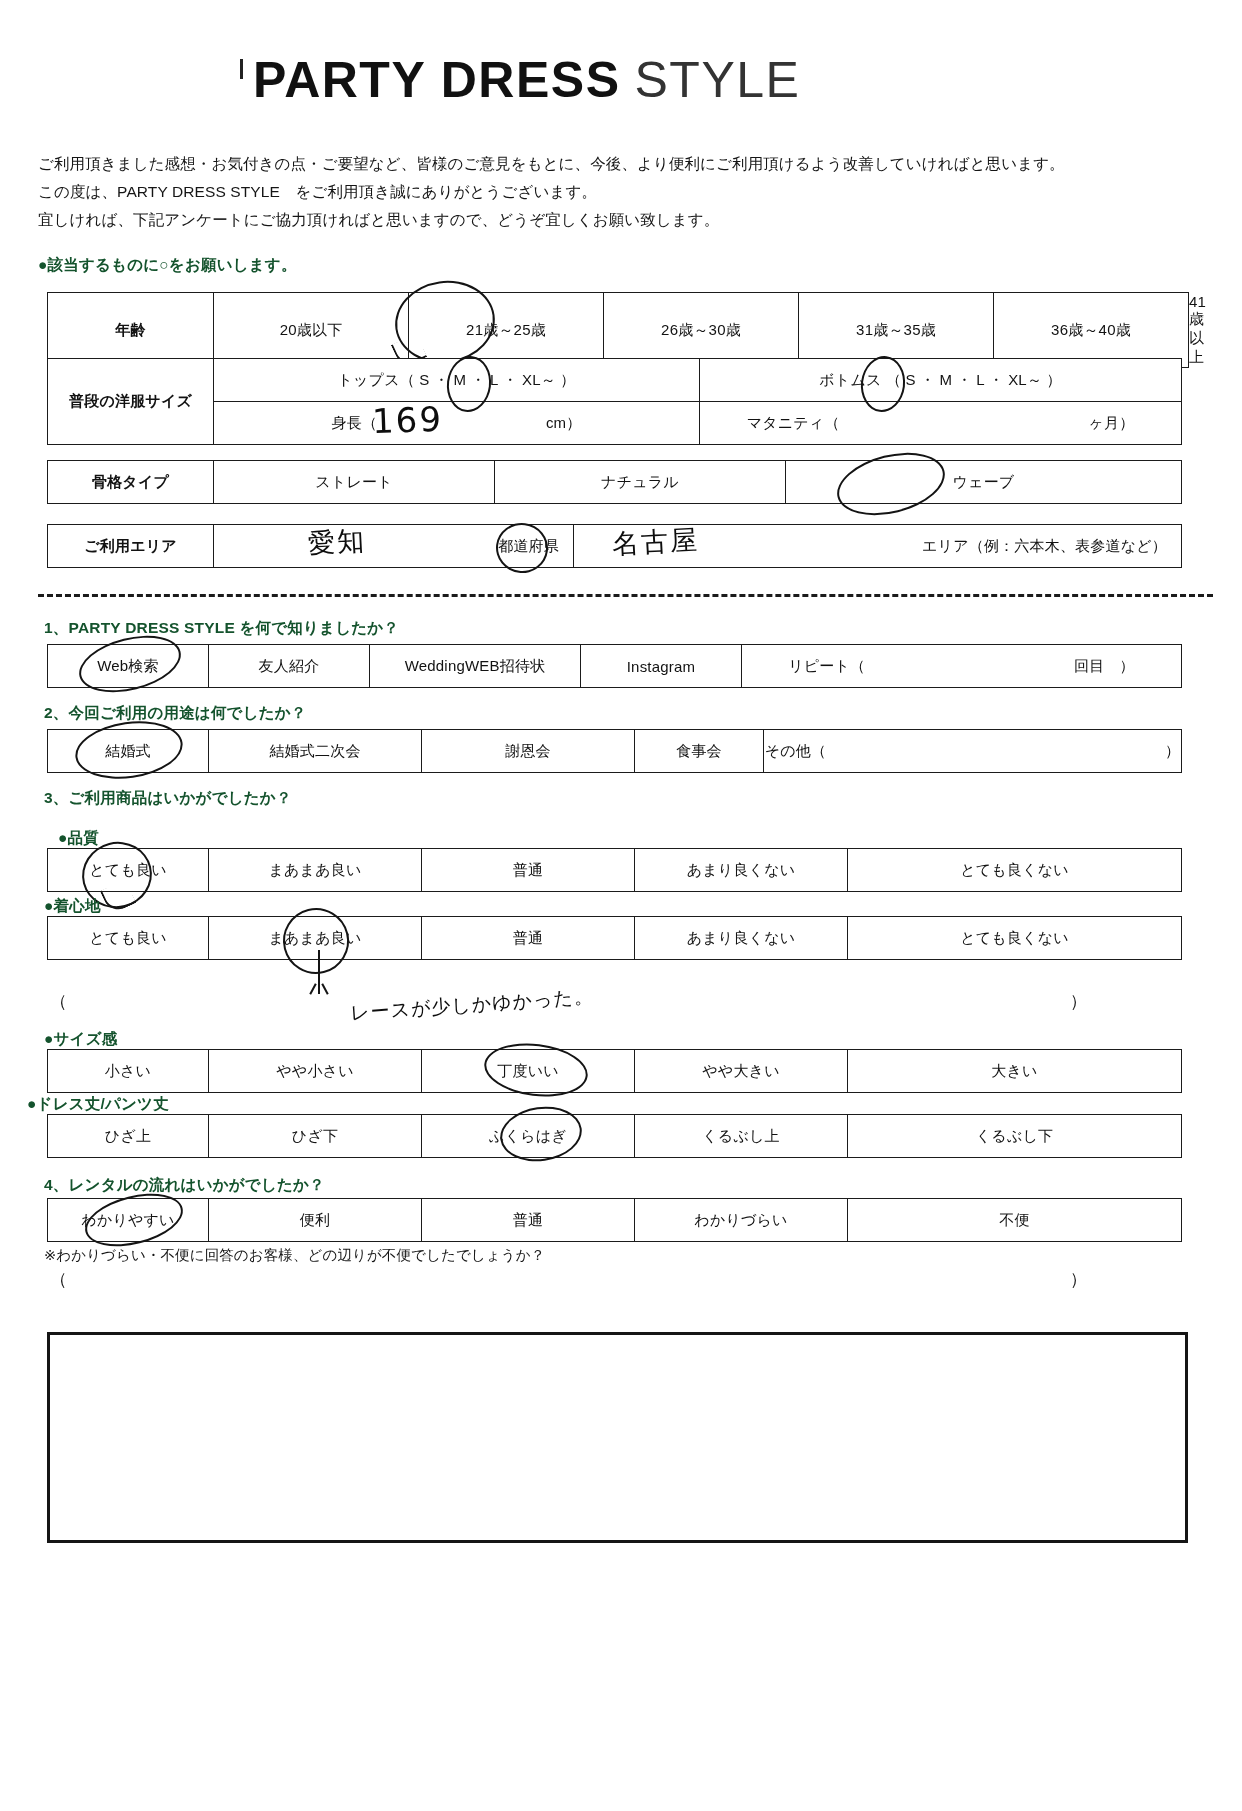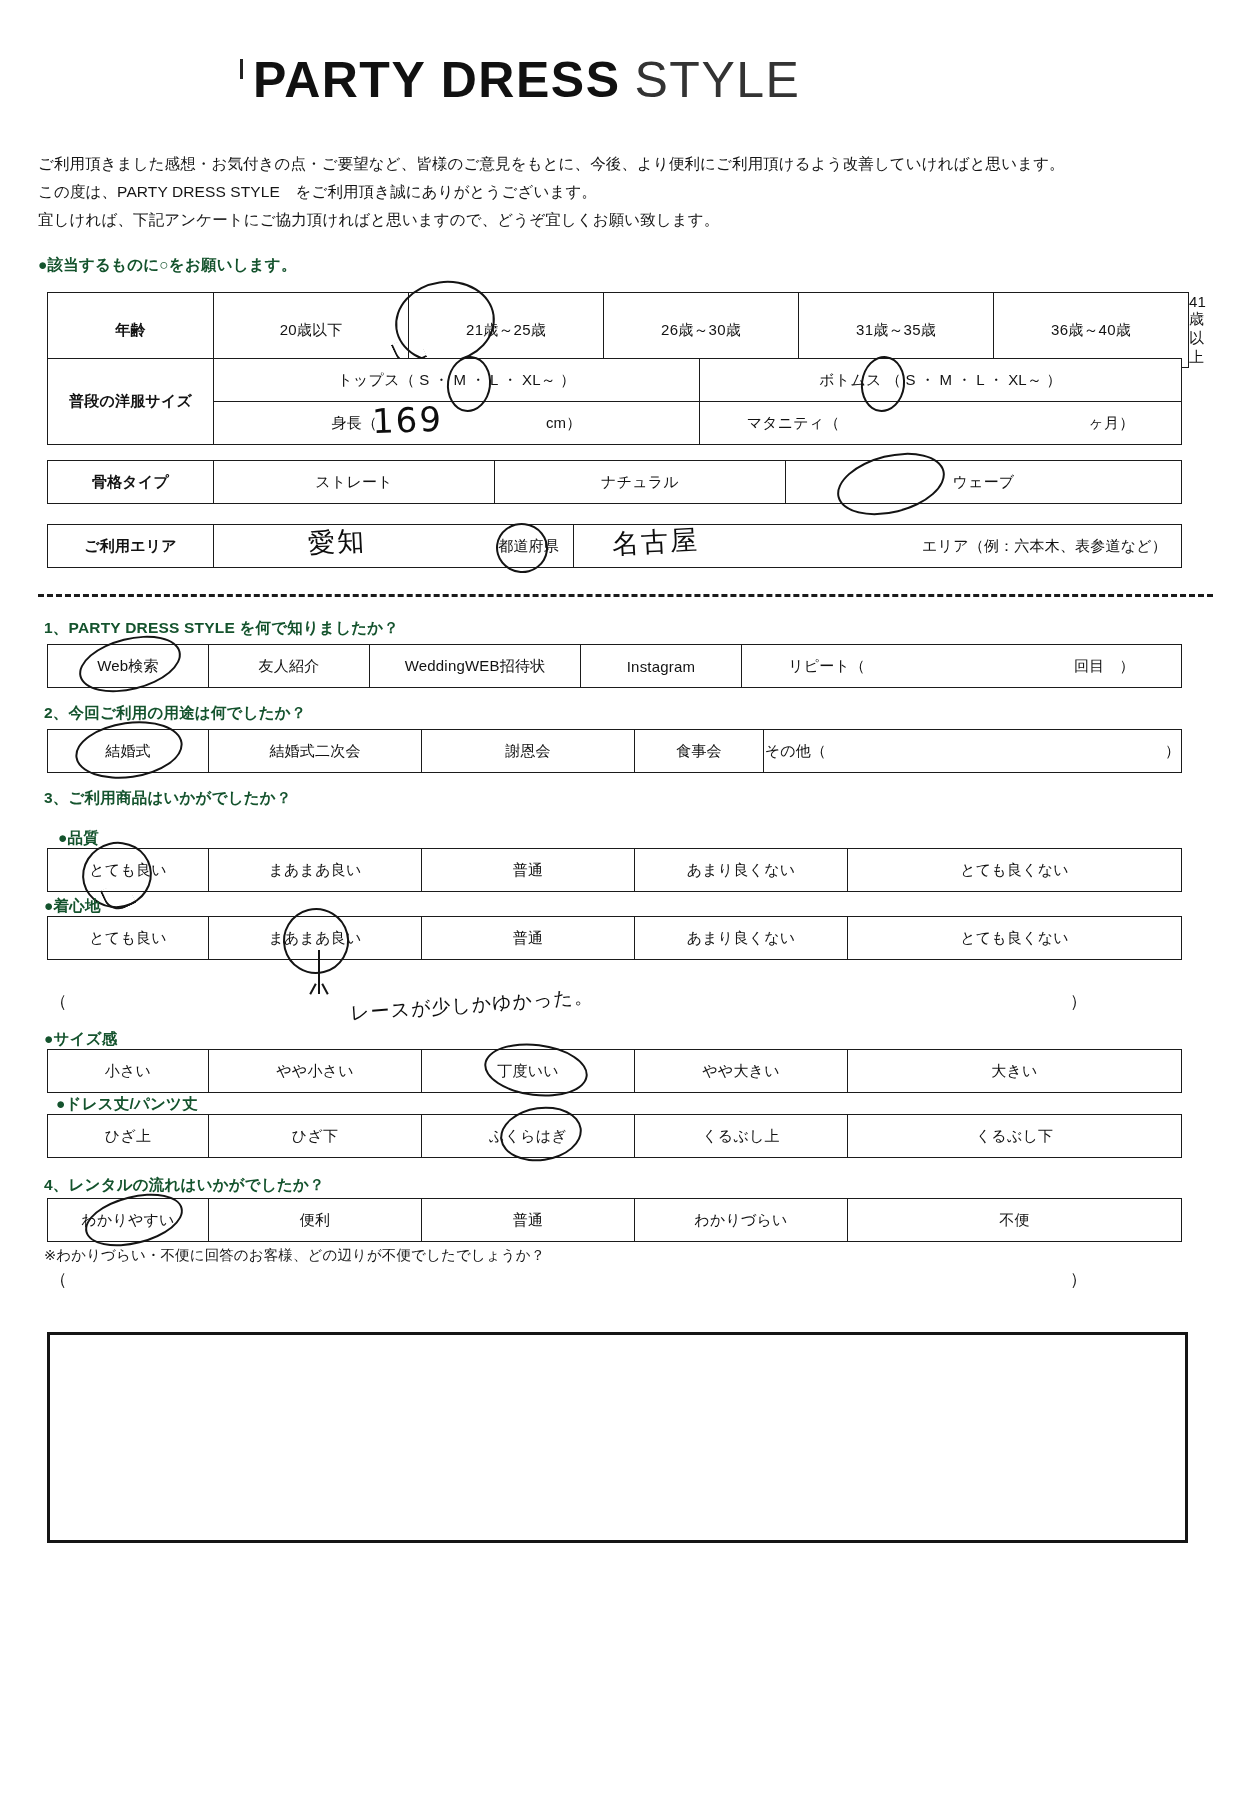--- a/index.html
+++ b/index.html
@@ -289,21 +289,21 @@
       <td style="width:160px">小さい</td>
       <td style="width:212px">やや小さい</td>
       <td style="width:212px">丁度いい</td>
       <td style="width:212px">やや大きい</td>
       <td>大きい</td>
     </tr>
   </tbody>
     </table>
   <div class="circ b" style="left:484px;top:1044px;width:100px;height:48px;"></div>
 
-  <div class="sec-label" style="left:56px;top:1094px;">●ドレス丈/パンツ丈</div>
+  <div class="sec-label" style="left:27px;top:1094px;">●ドレス丈/パンツ丈</div>
   <table class="f" style="left:47px;top:1114px;width:1135px;">
     <tbody>
         <tr>
       <td style="width:160px">ひざ上</td>
       <td style="width:212px">ひざ下</td>
       <td style="width:212px">ふくらはぎ</td>
       <td style="width:212px">くるぶし上</td>
       <td>くるぶし下</td>
     </tr>
   </tbody>

